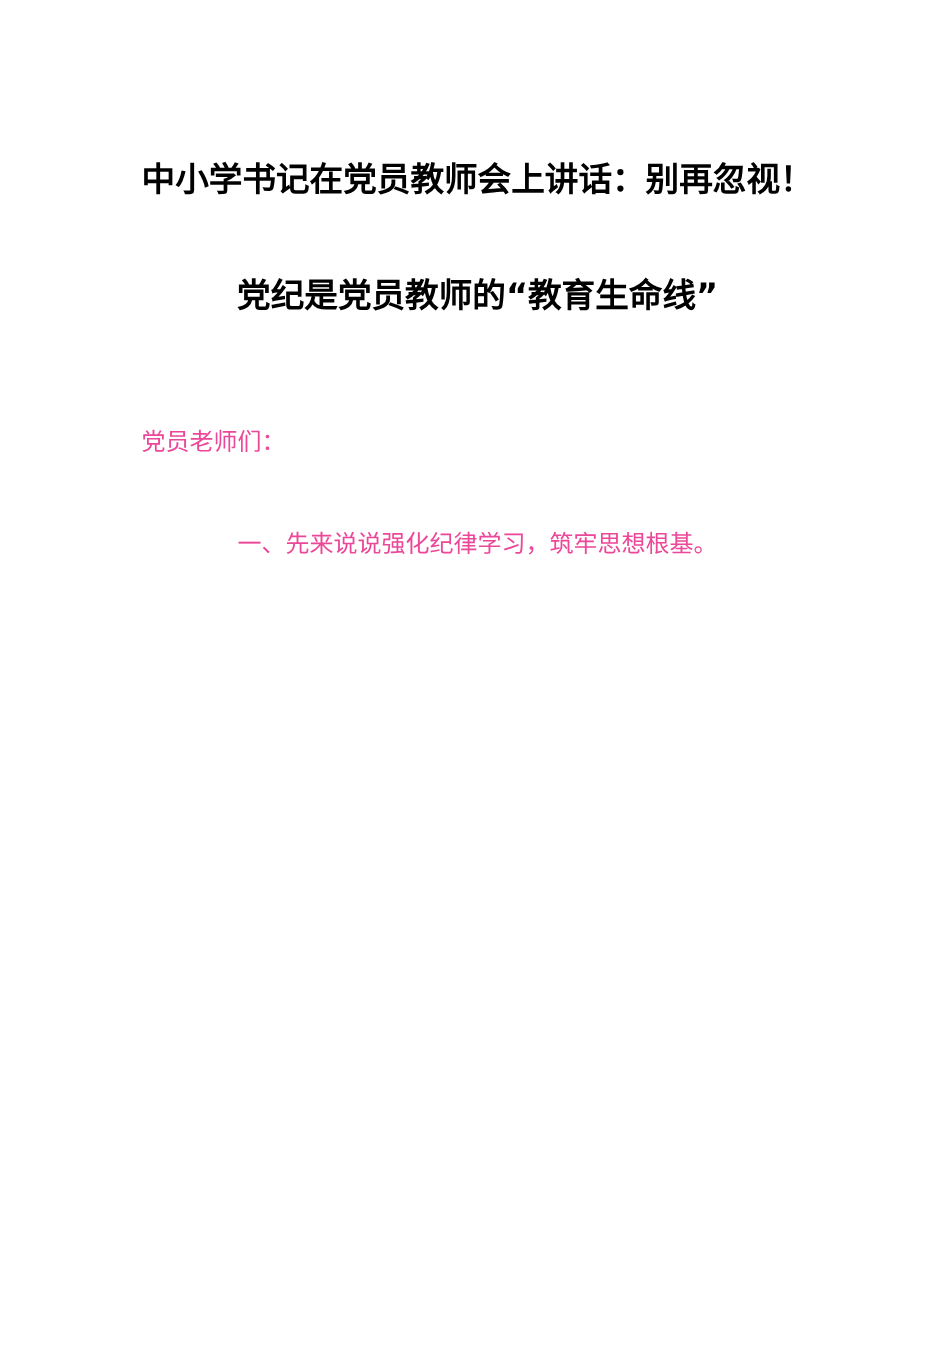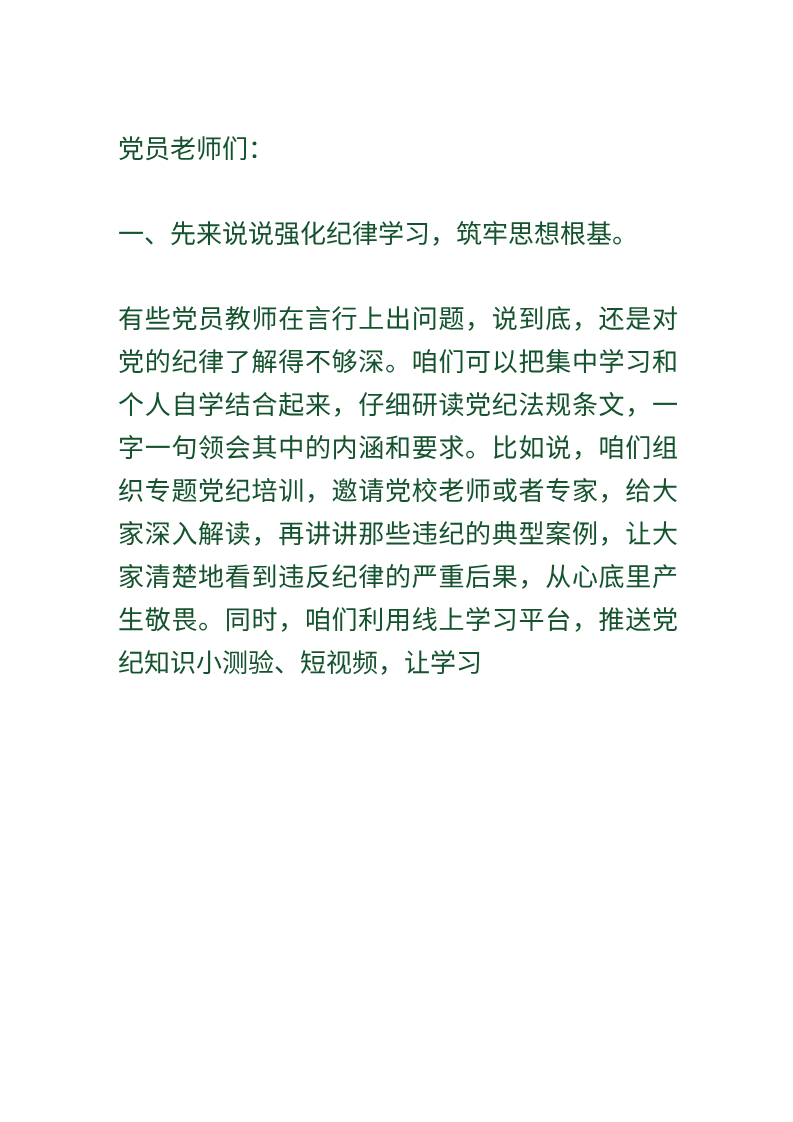--- a/index.html
+++ b/index.html
@@ -28,36 +28,39 @@
   }
   .title-line {
     line-height: 43px;
     white-space: nowrap;
   }
   .title-line-1 {
     margin-bottom: 54px;
   }
   .body-para {
     margin: 0 0 42px 0;
-    font-size: 26px;
+    font-size: 20px;
     line-height: 43px;
     text-align: justify;
-    color: #14532d;
+    color: #ec4899;
   }
   .section-heading {
     
-    text-align: left;
+    text-align: center;
   }
 </style>
 </head>
 <body>
 
 <div class="page">
 
+  <h1 class="doc-title">
+    <div class="title-line title-line-1">中小学书记在党员教师会上讲话：别再忽视！</div>
+    <div class="title-line title-line-2">党纪是党员教师的“教育生命线”</div>
+  </h1>
 
   <p class="body-para">党员老师们：</p>
 
 
   <p class="body-para section-heading">一、先来说说强化纪律学习，筑牢思想根基。</p>
 
-  <p class="body-para">有些党员教师在言行上出问题，说到底，还是对党的纪律了解得不够深。咱们可以把集中学习和个人自学结合起来，仔细研读党纪法规条文，一字一句领会其中的内涵和要求。比如说，咱们组织专题党纪培训，邀请党校老师或者专家，给大家深入解读，再讲讲那些违纪的典型案例，让大家清楚地看到违反纪律的严重后果，从心底里产生敬畏。同时，咱们利用线上学习平台，推送党纪知识小测验、短视频，让学习</p>
 
 </div>
 
 </body></html>

